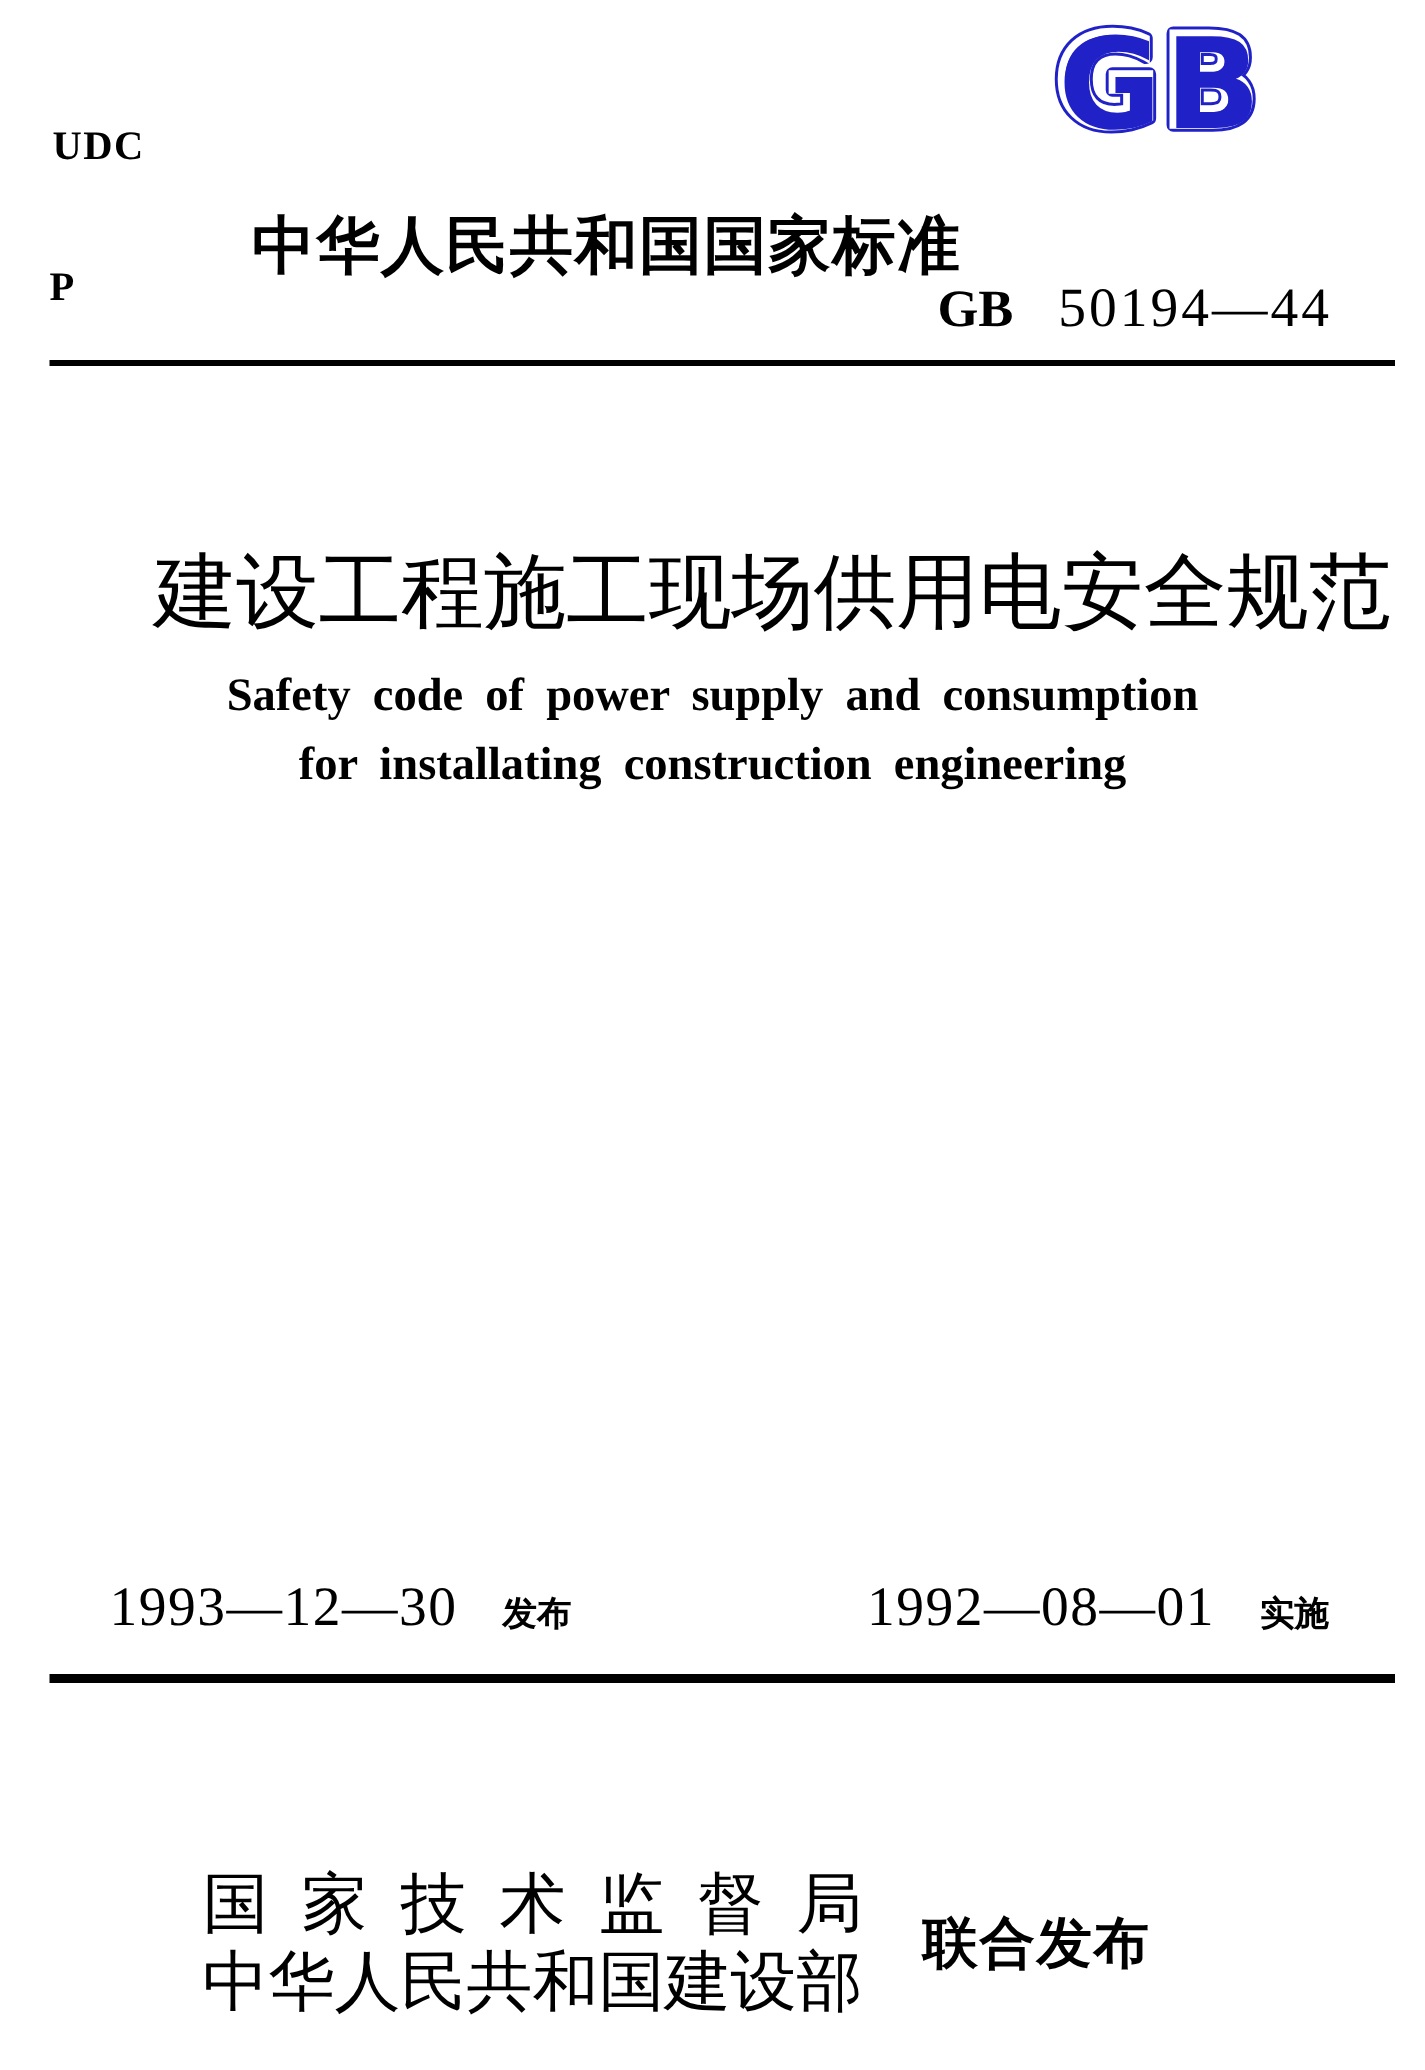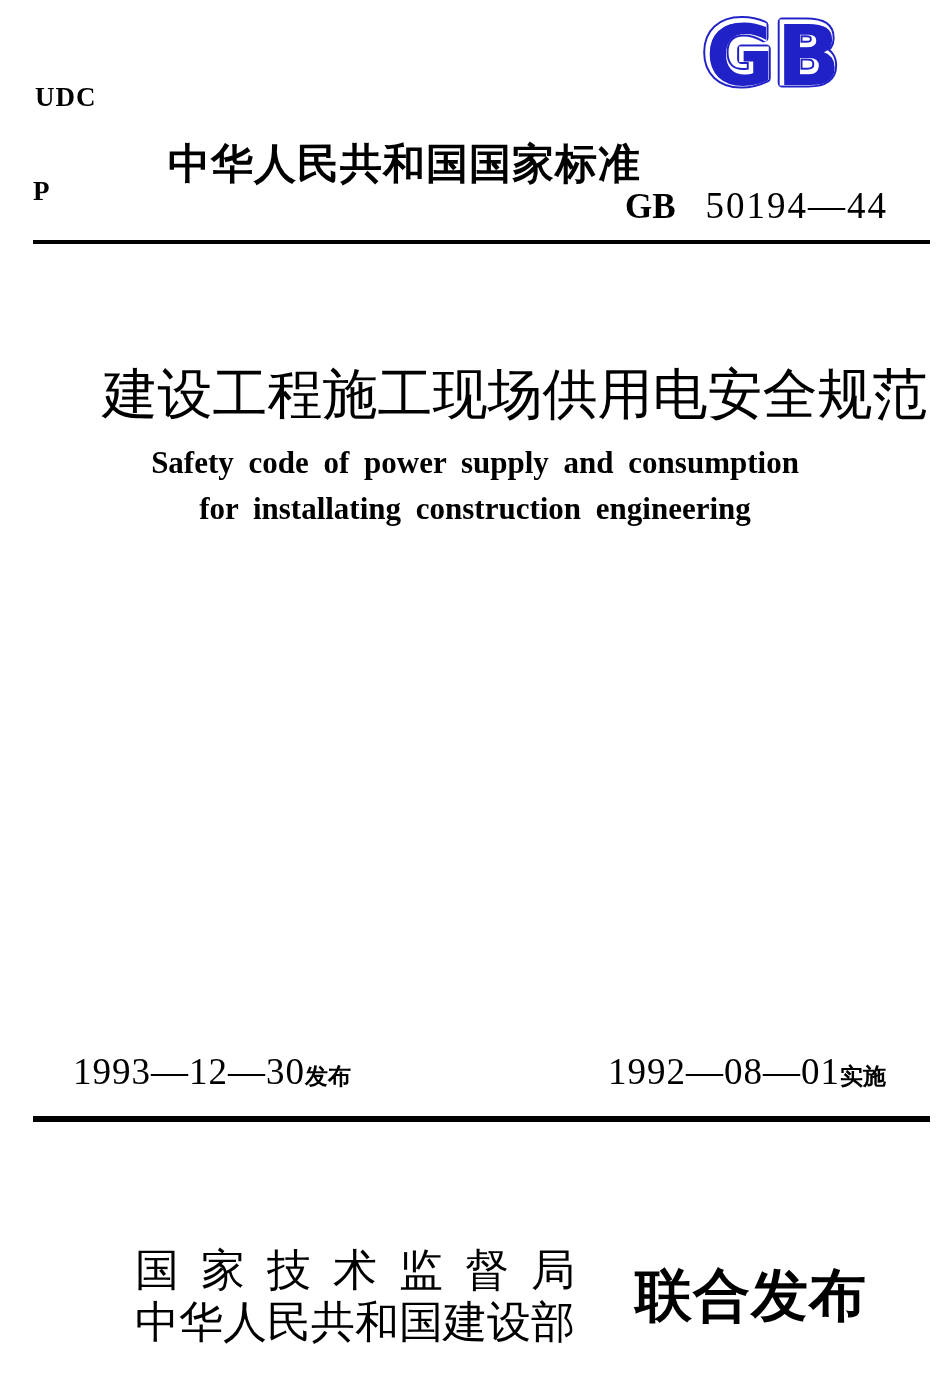--- a/index.html
+++ b/index.html
@@ -105,20 +105,21 @@
     left: 33px; top: 1050px;
     width: 897px;
     padding: 0 44px 0 40px;
     display: flex;
     justify-content: space-between;
     align-items: baseline;
   }
   .date-group {
     display: flex;
     align-items: baseline;
+    gap: 30px;
     white-space: nowrap;
   }
   .date-value {
     font-family: "Liberation Serif", "DejaVu Serif", serif;
     font-size: 37px;
     letter-spacing: 1px;
   }
   .date-label {
     font-family: "Liberation Sans", "DejaVu Sans", sans-serif;
     font-weight: 600;
@@ -146,24 +147,24 @@
     font-size: 44px;
     line-height: 52px;
     white-space: nowrap;
   }
   .publisher-line-justify {
     text-align: justify;
     text-align-last: justify;
     white-space: normal;
   }
   .joint-label {
-    margin-left: 60px;
+    margin-left: 40px;
     font-family: "Liberation Sans", "DejaVu Sans", sans-serif;
     font-weight: 600;
-    font-size: 57px;
+    font-size: 37px;
     letter-spacing: 1px;
     white-space: nowrap;
   }
 </style>
 </head>
 <body>
 
 <div class="page">
 
   <div class="udc">UDC</div>

